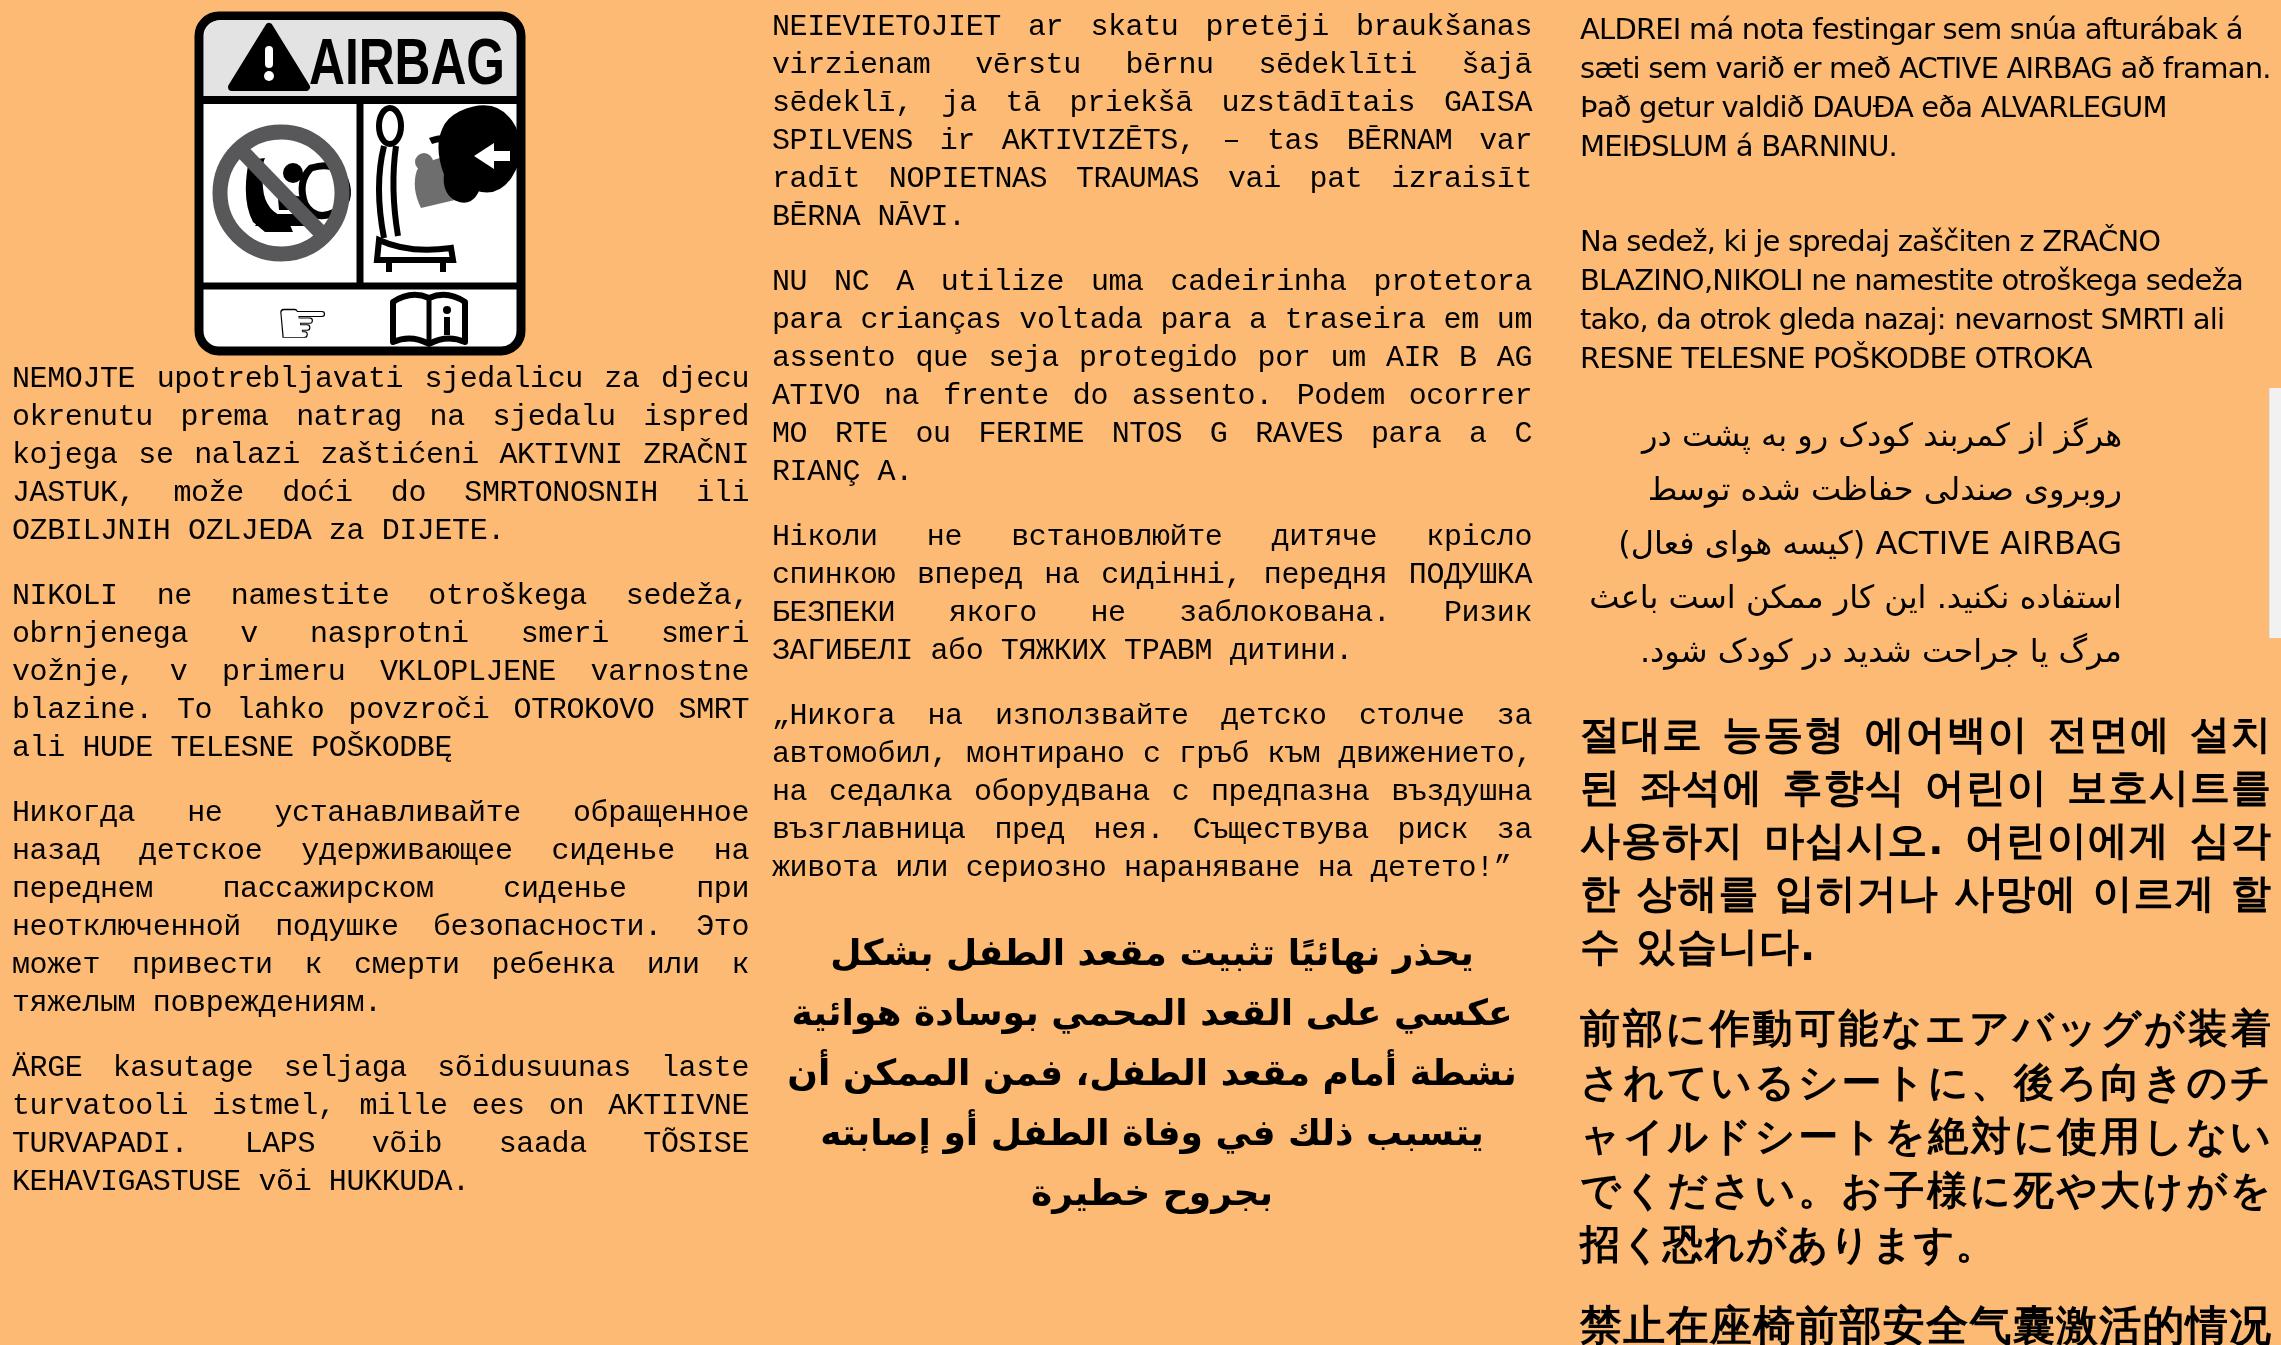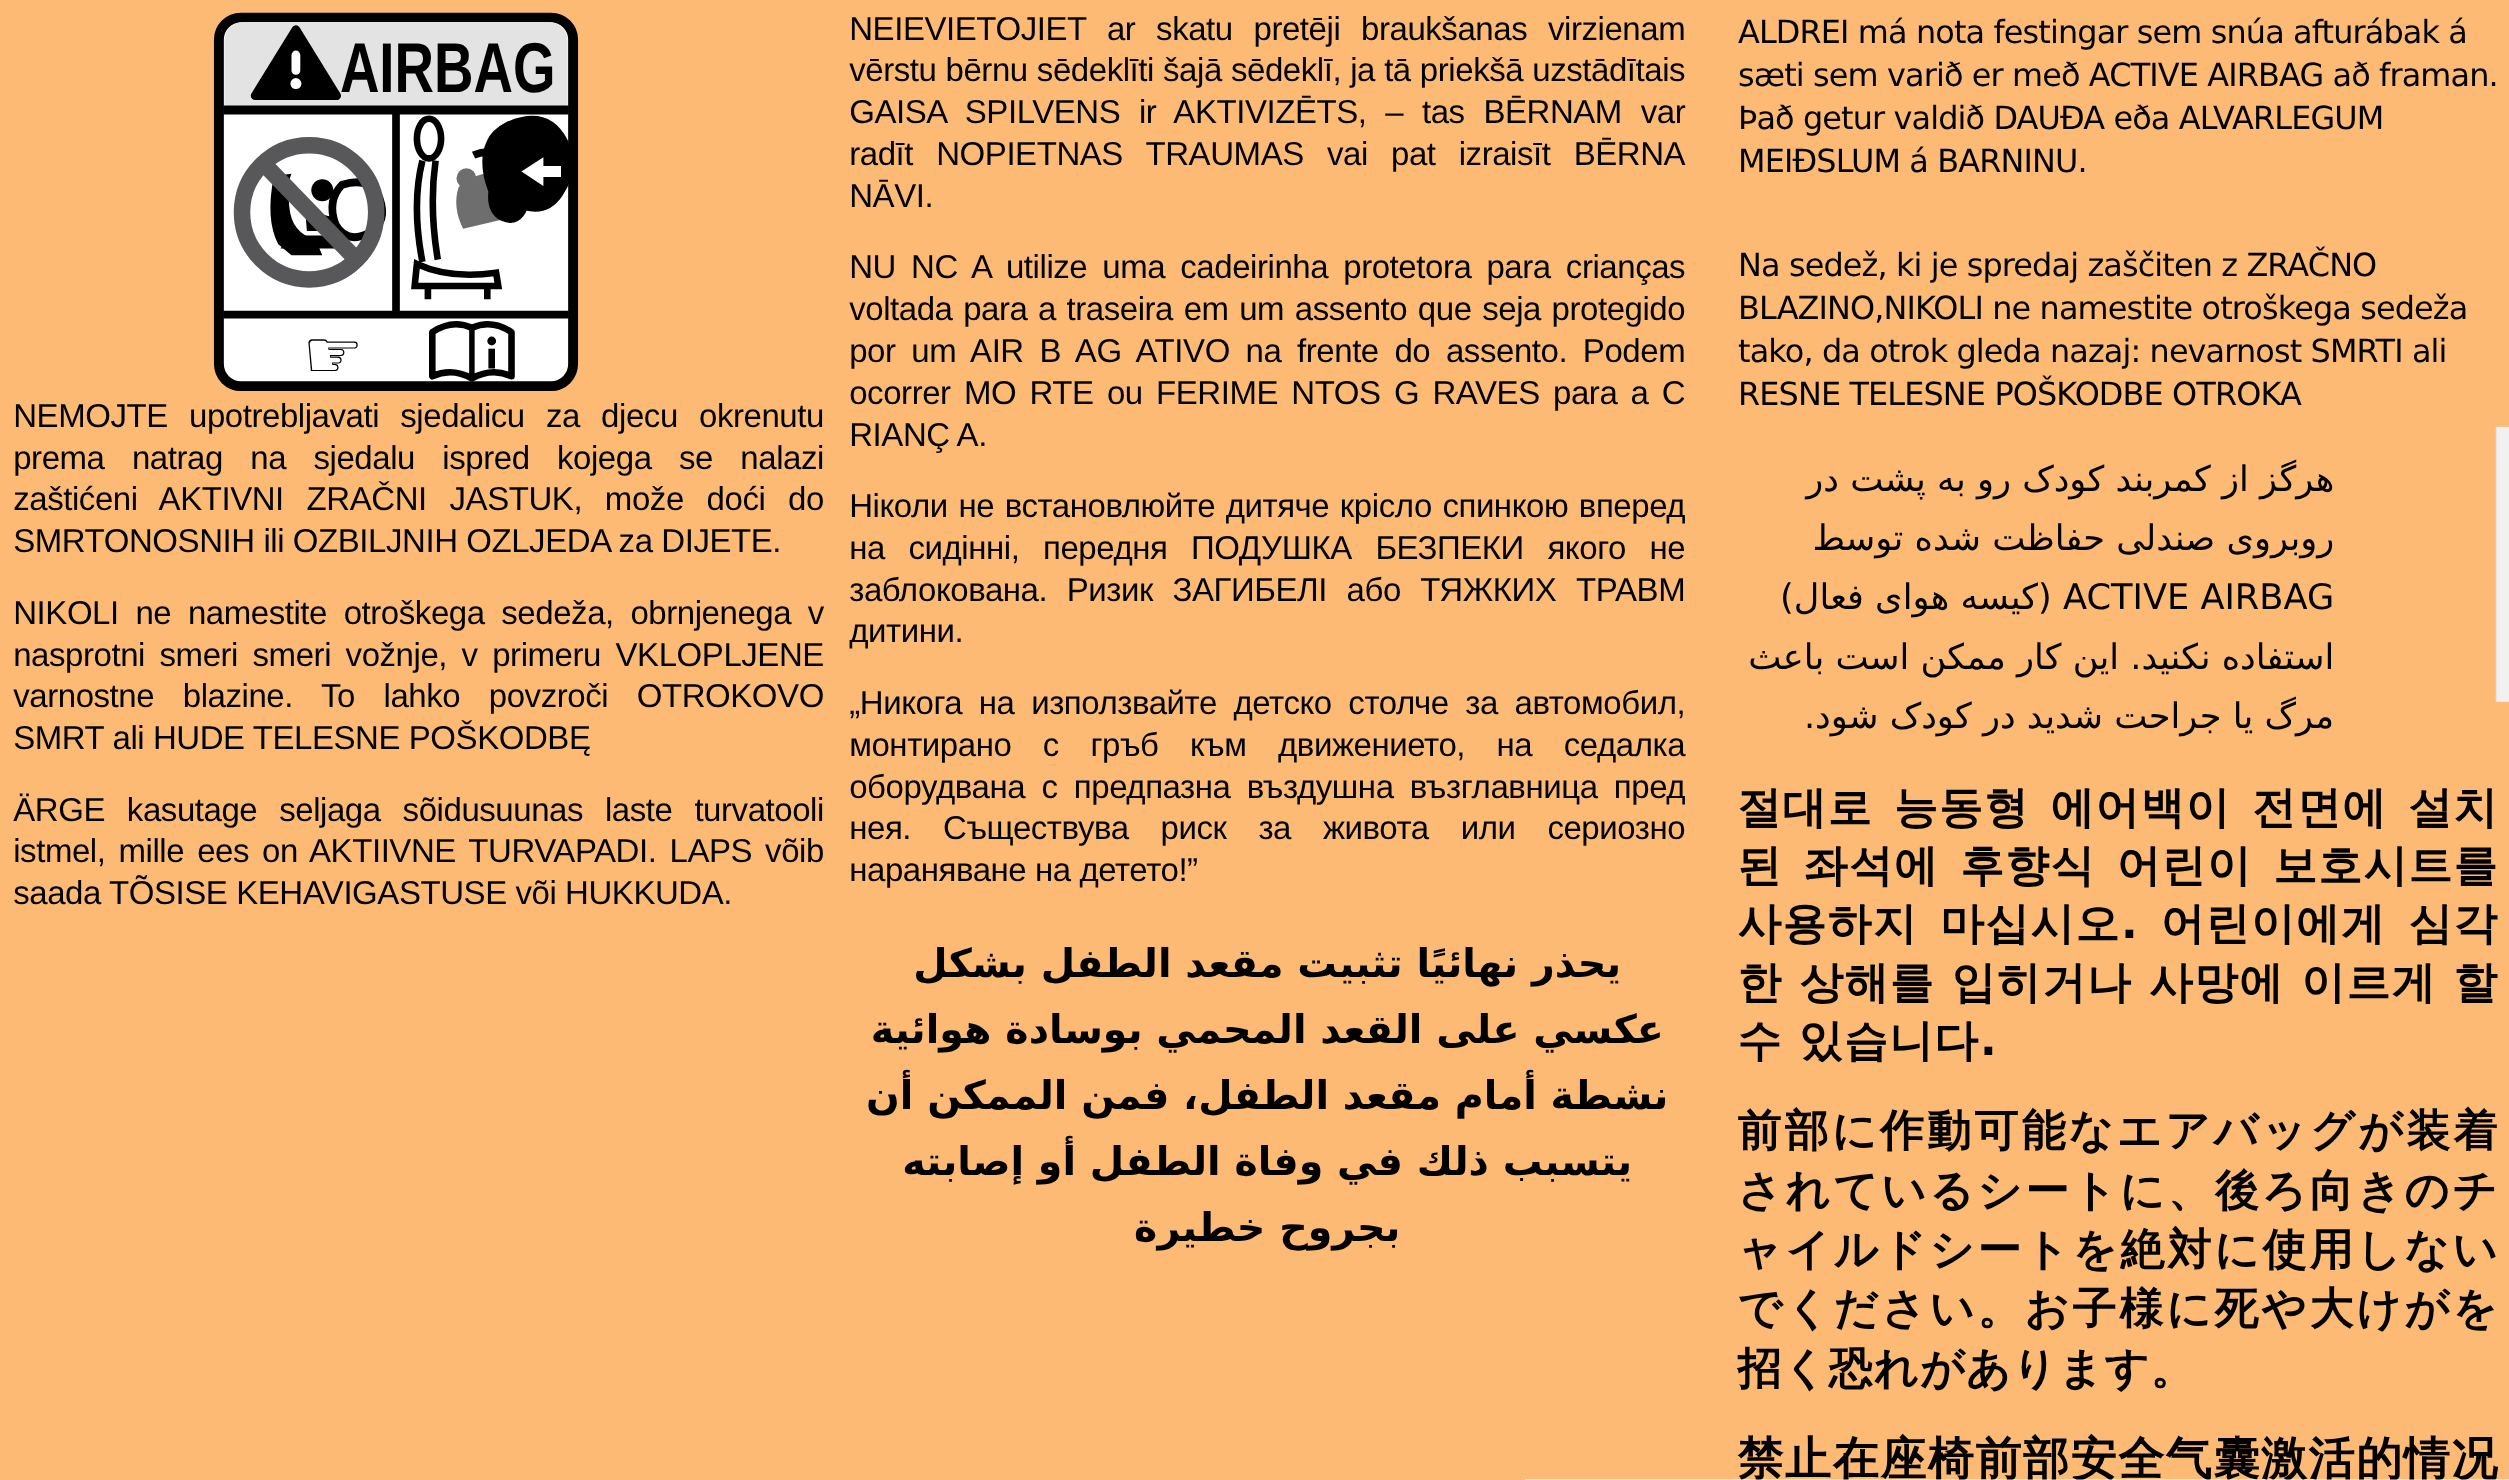--- a/index.html
+++ b/index.html
@@ -8,21 +8,21 @@
   .page{position:relative;width:2281px;height:1345px;background:#fdba74;}
 
   .label-wrap{position:absolute;left:193px;top:10px;width:334px;height:347px;}
 
   .col{position:absolute;}
   .col-left{left:12px;top:360px;width:737px;}
   .col-mid{left:772px;top:8px;width:760px;}
   .col-right{left:1580px;top:10px;width:692px;}
 
   .para{margin:0 0 27px 0;font-size:30px;line-height:38px;
-        text-align:justify;letter-spacing:-0.4px;}
+        text-align:justify;letter-spacing:-0.4px;font-family:Liberation Mono, monospace;}
   .col-left .para:last-child{margin-bottom:0;}
 
   .para-arabic{direction:rtl;text-align:center;font-family:"DejaVu Sans",sans-serif;
         font-weight:bold;font-size:36px;line-height:60px;letter-spacing:0;
         margin-top:36px;margin-bottom:0;}
 
   .para-right-latin{font-family:"DejaVu Sans",sans-serif;font-size:29px;line-height:39px;
         text-align:left;letter-spacing:-0.8px;margin:0 0 30px 0;}
   .para-icelandic{margin-bottom:56px;}
   .para-persian{direction:rtl;font-family:"DejaVu Sans",sans-serif;
@@ -99,20 +99,21 @@
         <line x1="236" y1="289" x2="236" y2="332" stroke="#000" stroke-width="5"></line>
         <circle cx="254" cy="300" r="4" fill="#000"></circle>
         <rect x="251" y="307" width="6" height="18" fill="#000"></rect>
       </g>
     </svg>
   </div>
 
   <div class="col col-left">
     <p class="para">NEMOJTE upotrebljavati sjedalicu za djecu okrenutu prema natrag na sjedalu ispred kojega se nalazi zaštićeni AKTIVNI ZRAČNI JASTUK, može doći do SMRTONOSNIH ili OZBILJNIH OZLJEDA za DIJETE.</p>
     <p class="para">NIKOLI ne namestite otroškega sedeža, obrnjenega v nasprotni smeri smeri vožnje, v primeru VKLOPLJENE varnostne blazine. To lahko povzroči OTROKOVO SMRT ali HUDE TELESNE POŠKODBĘ</p>
+    <p class="para">Никогда не устанавливайте обращенное назад детское удерживающее сиденье на переднем пассажирском сиденье при неотключенной подушке безопасности. Это может привести к смерти ребенка или к тяжелым повреждениям.</p>
     <p class="para">ÄRGE kasutage seljaga sõidusuunas laste turvatooli istmel, mille ees on AKTIIVNE TURVAPADI. LAPS võib saada TÕSISE KEHAVIGASTUSE või HUKKUDA.</p>
   </div>
 
   <div class="col col-mid">
     <p class="para">NEIEVIETOJIET ar skatu pretēji braukšanas virzienam vērstu bērnu sēdeklīti šajā sēdeklī, ja tā priekšā uzstādītais GAISA SPILVENS ir AKTIVIZĒTS, – tas BĒRNAM var radīt NOPIETNAS TRAUMAS vai pat izraisīt BĒRNA NĀVI.</p>
     <p class="para">NU NC A utilize uma cadeirinha protetora para crianças voltada para a traseira em um assento que seja protegido por um AIR B AG ATIVO na frente do assento. Podem ocorrer MO RTE ou FERIME NTOS G RAVES para a C RIANÇ A.</p>
     <p class="para">Ніколи не встановлюйте дитяче крісло спинкою вперед на сидінні, передня ПОДУШКА БЕЗПЕКИ якого не заблокована. Ризик ЗАГИБЕЛІ або ТЯЖКИХ ТРАВМ дитини.</p>
     <p class="para">„Никога на използвайте детско столче за автомобил, монтирано с гръб към движението, на седалка оборудвана с предпазна въздушна възглавница пред нея. Съществува риск за живота или сериозно нараняване на детето!”</p>
     <p class="para para-arabic">يحذر نهائيًا تثبيت مقعد الطفل بشكل عكسي على القعد المحمي بوسادة هوائية نشطة أمام مقعد الطفل، فمن الممكن أن يتسبب ذلك في وفاة الطفل أو إصابته بجروح خطيرة</p>
   </div>

